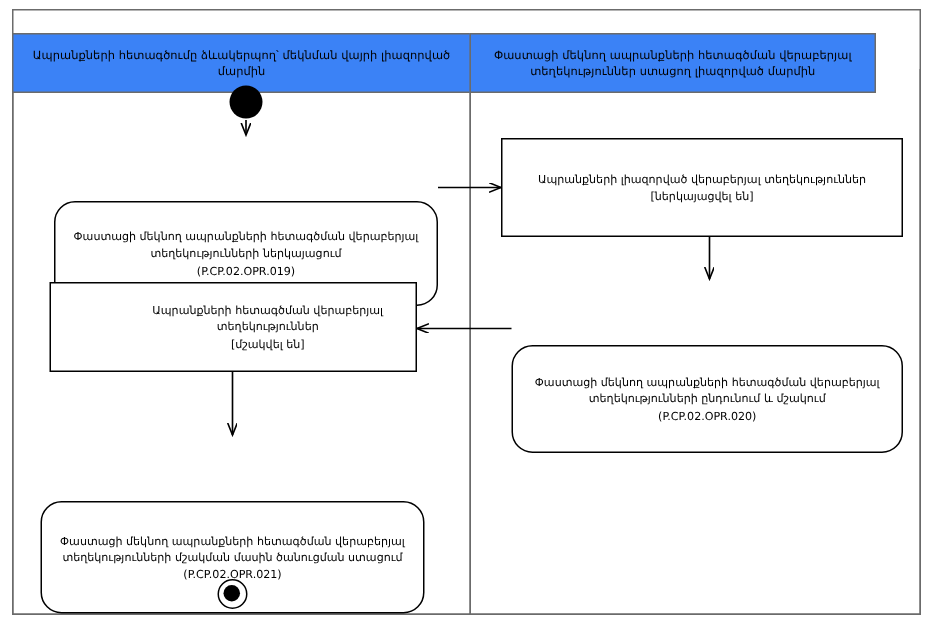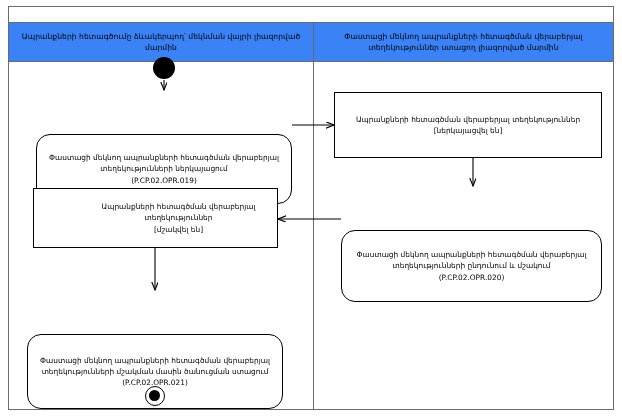--- a/index.html
+++ b/index.html
@@ -47,21 +47,21 @@
     padding: 0 6px;
     margin-top: 16px;
   }
   .lane-header-text {
     font-size: 7.6px;
     line-height: 11.5px;
     color: #000000;
     letter-spacing: 0.05px;
   }
   #lane-header-left  { left: 8px;   width: 306px; }
-  #lane-header-right { left: 313px; width: 301px; }
+  #lane-header-right { left: 313px; width: 271px; }
 
   
   .lane-body {
     position: absolute;
     top: 46px;
     height: 364px;
     border-left: 1px solid #6b6b6b;
     border-right: 1px solid #6b6b6b;
     border-bottom: 1px solid #6b6b6b;
     box-sizing: border-box;
@@ -179,21 +179,21 @@
   </svg>
 
   <div class="initial-node" style="left:153px; top:57px;"></div>
 
   <div class="node action" style="left:36px; top:90px; width:256px; height:70px;">
     <span class="node-text" style="white-space: pre-line;">Փաստացի մեկնող ապրանքների հետագծման վերաբերյալ տեղեկությունների ներկայացում
 (P.CP.02.OPR.019)</span>
   </div>
 
   <div class="node object" style="left:334px; top:92px; width:268px; height:66px;">
-    <span class="node-text" style="white-space: pre-line;">Ապրանքների հետագծման վերաբերյալ տեղեկություններ [ներկայացվել են]</span>
+    <span class="node-text" style="white-space: pre-line;">Ապրանքների լիազորված վերաբերյալ տեղեկություններ [ներկայացվել են]</span>
   </div>
 
   <div class="node action" style="left:341px; top:186px; width:261px; height:72px;">
     <span class="node-text" style="white-space: pre-line;">Փաստացի մեկնող ապրանքների հետագծման վերաբերյալ տեղեկությունների ընդունում և մշակում
 (P.CP.02.OPR.020)</span>
   </div>
 
   <div class="node object" style="left:33px; top:188px; width:245px; height:60px;">
     <span class="node-text" style="white-space: pre-line; margin-left: 46px;">Ապրանքների հետագծման վերաբերյալ տեղեկություններ
 [մշակվել են]</span>

